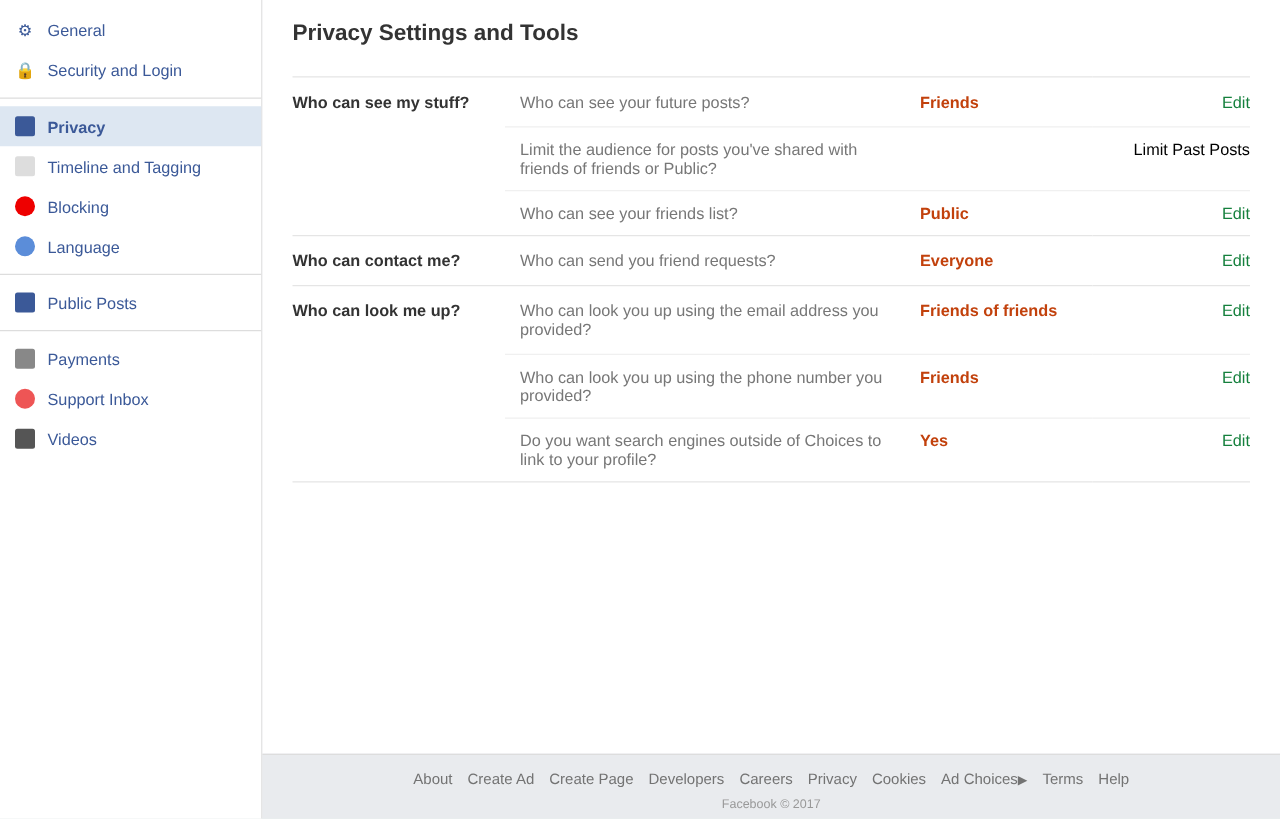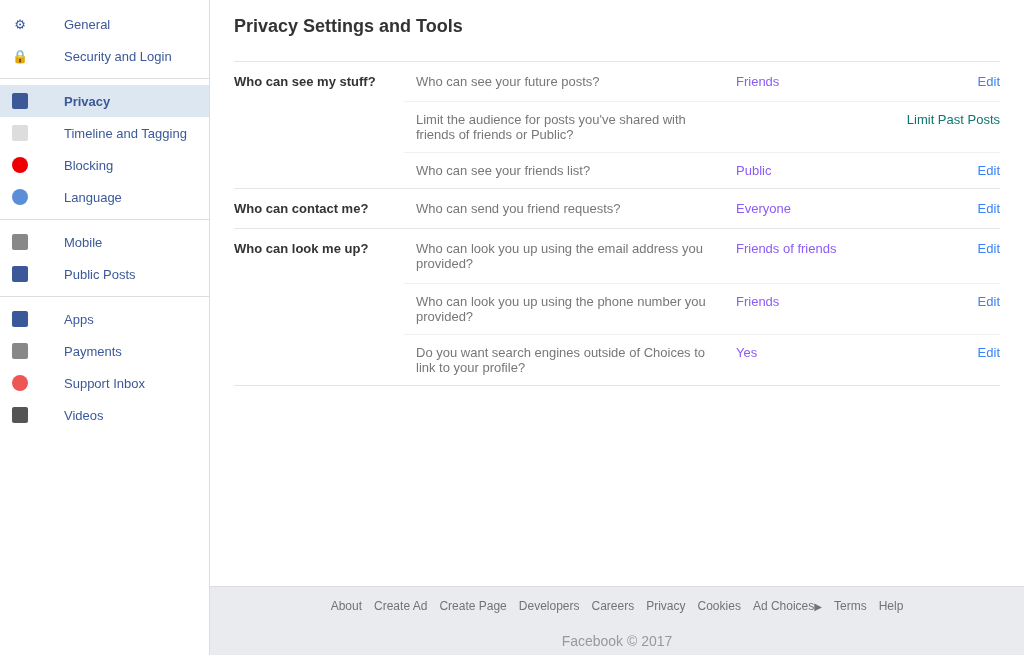--- a/index.html
+++ b/index.html
@@ -47,21 +47,20 @@
       align-items: center;
       justify-content: center;
     }
     .sidebar-divider {
       height: 1px;
       background: #ddd;
       margin: 6px 0;
     }
     .sidebar-label {
       font-size: 13px;
-      margin-left: 26px;
     }
     
     .main-content {
       flex: 1;
       background: #fff;
       padding: 16px 24px;
       margin: 0;
     }
     .page-title {
       font-size: 18px;
@@ -90,38 +89,38 @@
       width: 170px;
     }
     .section-question {
       color: #777;
       font-size: 13px;
       padding: 12px 12px;
       vertical-align: top;
       width: 320px;
     }
     .section-value {
-      font-weight: normal;
-      color: #8b5cf6;
+      font-weight: bold;
+      color: #c2410c;
       font-size: 13px;
       padding: 12px 12px;
       vertical-align: top;
       width: 150px;
     }
     .section-action {
-      color: #3b82f6;
+      color: #15803d;
       font-size: 13px;
       padding: 12px 0;
       vertical-align: top;
       text-align: right;
       cursor: pointer;
       white-space: nowrap;
     }
     .section-action.limit {
-      color: #0f766e;
+      color: #000000;
       font-size: 13px;
     }
     .sub-row {
       border-top: 1px solid #f0f0f0;
     }
     .sub-row td {
       padding-top: 10px;
       padding-bottom: 10px;
     }
     
@@ -129,31 +128,31 @@
       background: #e9ebee;
       padding: 12px 0 6px 0;
       text-align: center;
       border-top: 1px solid #ddd;
     }
     .footer-links {
       display: flex;
       justify-content: center;
       flex-wrap: wrap;
       gap: 4px 12px;
-      margin-bottom: 20px;
+      margin-bottom: 8px;
     }
     .footer-link {
       color: #737373;
       font-size: 12px;
       text-decoration: none;
       cursor: pointer;
     }
     .footer-copy {
       color: #999;
-      font-size: 14px;
+      font-size: 10px;
     }
     .icon-privacy {
       width: 16px; height: 16px;
       background: #3b5998;
       border-radius: 2px;
       display: inline-block;
     }
     .icon-timeline {
       width: 16px; height: 16px;
       background: #ddd;
@@ -261,37 +260,25 @@
     </a>
     <a class="sidebar-item">
       <span class="icon">
           <span class="icon-lang"></span>
         </span>
       <span class="sidebar-label">Language</span>
     </a>
     <div class="sidebar-divider"></div>
     <a class="sidebar-item">
       <span class="icon">
-          <span class="icon-mobile"></span>
-        </span>
-      <span class="sidebar-label">Mobile</span>
-    </a>
-    <a class="sidebar-item">
-      <span class="icon">
           <span class="icon-publicposts"></span>
         </span>
       <span class="sidebar-label">Public Posts</span>
     </a>
     <div class="sidebar-divider"></div>
-    <a class="sidebar-item">
-      <span class="icon">
-          <span class="icon-apps"></span>
-        </span>
-      <span class="sidebar-label">Apps</span>
-    </a>
     <a class="sidebar-item">
       <span class="icon">
           <span class="icon-payments"></span>
         </span>
       <span class="sidebar-label">Payments</span>
     </a>
     <a class="sidebar-item">
       <span class="icon">
           <span class="icon-support"></span>
         </span>

